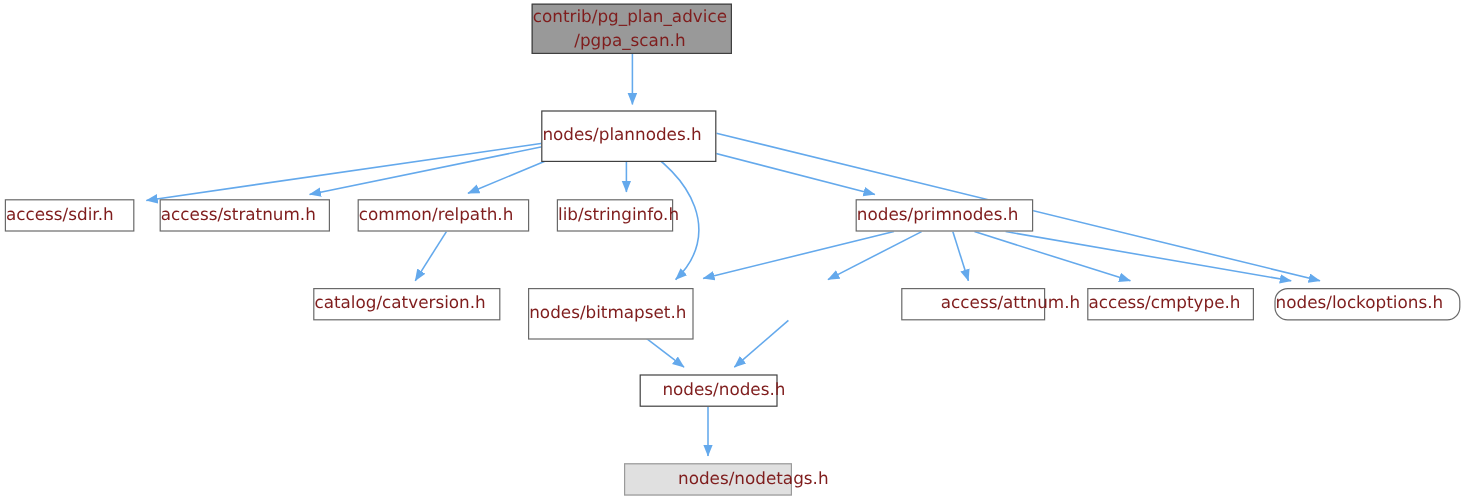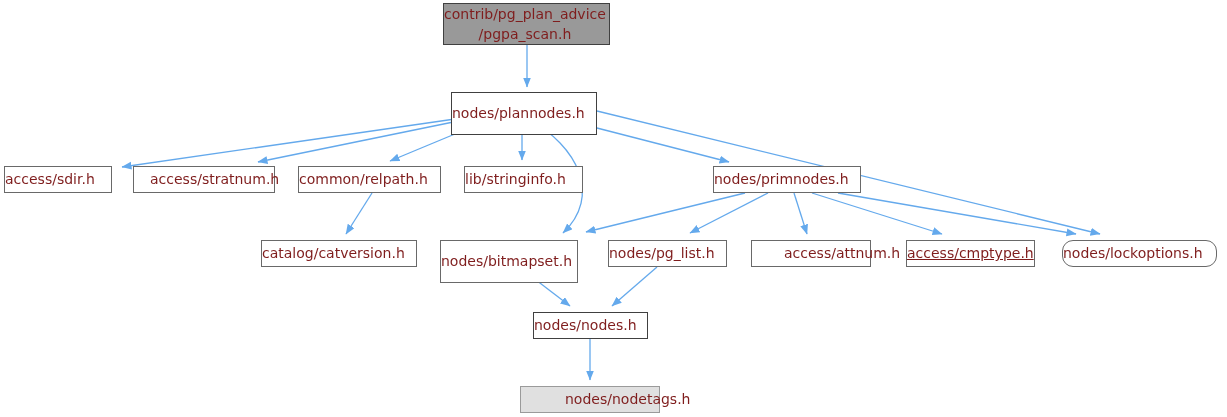--- a/index.html
+++ b/index.html
@@ -74,61 +74,58 @@
   </div>
 
   <div class="node dark-border" style="left:451px;top:92px;width:146px;height:43px;">
     <span>nodes/plannodes.h</span>
   </div>
 
   <div class="node" style="left:4px;top:166px;width:108px;height:27px;">
     <span>access/sdir.h</span>
   </div>
 
-  <div class="node" style="left:133px;top:166px;width:142px;height:27px;padding-left:16px;">
+  <div class="node" style="left:133px;top:166px;width:142px;height:27px;">
     <span>access/stratnum.h</span>
   </div>
 
   <div class="node" style="left:298px;top:166px;width:143px;height:27px;">
     <span>common/relpath.h</span>
   </div>
 
-  <div class="node" style="left:464px;top:166px;width:119px;height:27px;">
+  <div class="node" style="left:464px;top:166px;width:97px;height:27px;">
     <span>lib/stringinfo.h</span>
   </div>
 
   <div class="node" style="left:713px;top:166px;width:148px;height:27px;">
     <span>nodes/primnodes.h</span>
   </div>
 
   <div class="node" style="left:261px;top:240px;width:156px;height:27px;">
     <span>catalog/catversion.h</span>
   </div>
 
   <div class="node" style="left:440px;top:240px;width:138px;height:43px;">
     <span>nodes/bitmapset.h</span>
   </div>
 
-  <div class="node" style="left:608px;top:240px;width:119px;height:27px;">
-    <span>nodes/pg_list.h</span>
-  </div>
 
   <div class="node" style="left:751px;top:240px;width:120px;height:27px;padding-left:32px;">
     <span>access/attnum.h</span>
   </div>
 
-  <div class="node" style="left:906px;top:240px;width:129px;height:27px;text-decoration:underline;">
+  <div class="node" style="left:906px;top:240px;width:139px;height:27px;">
     <span>access/cmptype.h</span>
   </div>
 
   <div class="node" style="left:1062px;top:240px;width:155px;height:27px;border-radius:11px;">
     <span>nodes/lockoptions.h</span>
   </div>
 
-  <div class="node dark-border" style="left:533px;top:312px;width:115px;height:27px;">
+  <div class="node dark-border" style="left:533px;top:312px;width:115px;height:27px;padding-left:18px;">
     <span>nodes/nodes.h</span>
   </div>
 
   <div class="node truncated" style="left:520px;top:386px;width:140px;height:27px;">
     <span>nodes/nodetags.h</span>
   </div>
 
 </div>
 
 </body></html>

